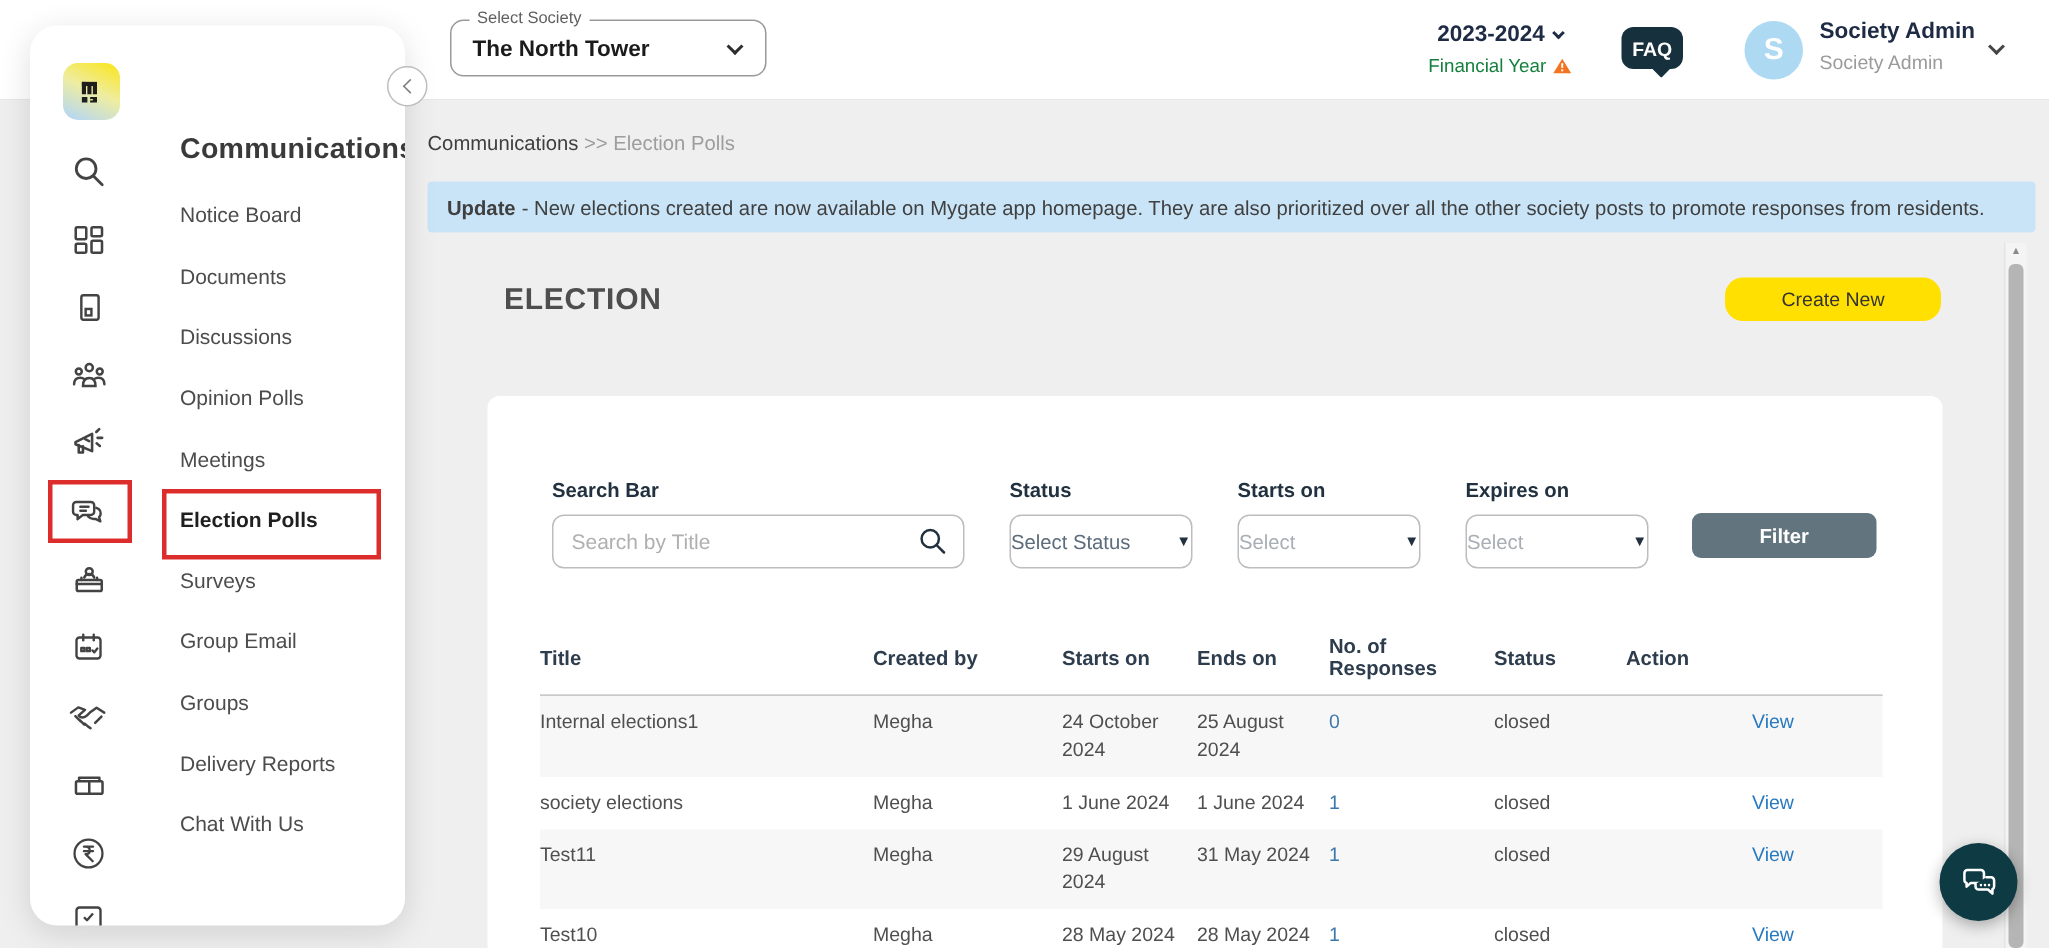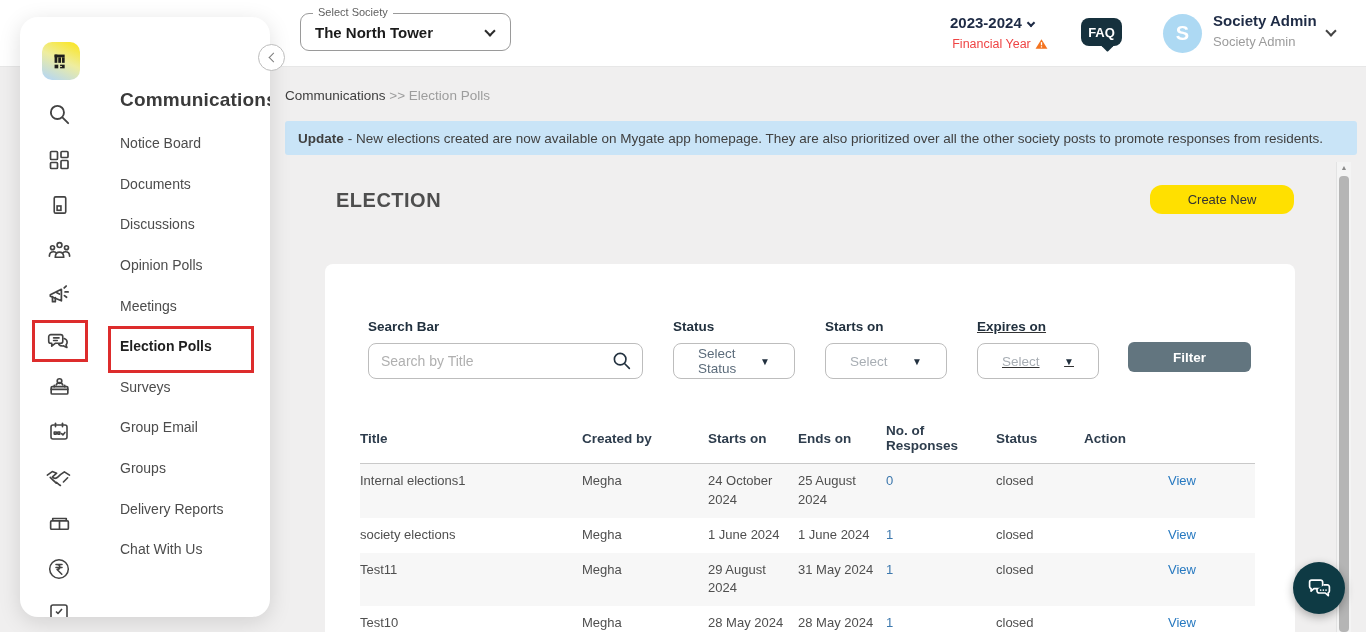--- a/index.html
+++ b/index.html
@@ -8,24 +8,24 @@
     font-family: "Liberation Sans", "DejaVu Sans", sans-serif;
     background:#f0efef; position:relative; color:#333;
   }
   
   .topbar { position:absolute; left:0; top:0; width:1366px; height:67px; background:#fff; border-bottom:1px solid #e7e7e7; z-index:5; }
   .society-select { position:absolute; left:300px; top:13px; width:211px; height:38px; border:1px solid #9a9a9a; border-radius:9px; background:#fff; display:flex; align-items:center; padding:0 14px; cursor:pointer; }
   .society-select .flabel { position:absolute; top:-8px; left:12px; background:#fff; padding:0 5px; font-size:11px; color:#5f5f5f; }
   .society-select .val { font-size:15px; font-weight:bold; color:#1b1b1b; }
   .chev { display:inline-block; width:8px; height:8px; border-right:2px solid #2c2c2c; border-bottom:2px solid #2c2c2c; transform:rotate(45deg); }
   .society-select .chev { position:absolute; right:16px; top:13px; }
-  .year-block { position:absolute; left:950px; top:14px; width:100px; text-align:left; cursor:pointer; }
+  .year-block { position:absolute; left:950px; top:14px; width:100px; text-align:center; cursor:pointer; }
   .year-block .yr { font-size:15px; font-weight:bold; color:#1e2b45; white-space:nowrap; }
   .year-block .yr .chev { width:6px; height:6px; margin-left:6px; margin-bottom:2px; border-color:#1e2b45; }
-  .year-block .fy { font-size:12.5px; color:#ef4444; margin-top:6px; white-space:nowrap; display:flex; align-items:center; justify-content:center; gap:4px; }
+  .year-block .fy { font-size:12.5px; color:#15803d; margin-top:6px; white-space:nowrap; display:flex; align-items:center; justify-content:center; gap:4px; }
   .faq-badge { position:absolute; left:1081px; top:18px; width:41px; height:28px; background:#16313d; color:#fff; border-radius:8px; font-size:13px; font-weight:bold; display:flex; align-items:center; justify-content:center; cursor:pointer; }
   .faq-badge::after { content:""; position:absolute; left:22px; bottom:-4px; width:9px; height:9px; background:#16313d; transform:rotate(45deg); border-radius:1px; }
   .avatar { position:absolute; left:1163px; top:14px; width:39px; height:39px; border-radius:50%; background:#add9f3; color:#fff; font-size:20px; font-weight:bold; display:flex; align-items:center; justify-content:center; cursor:pointer; }
   .profile-name { position:absolute; left:1213px; top:12px; }
   .profile-name .nm { font-size:15px; font-weight:bold; color:#1e2b45; }
   .profile-name .rl { font-size:13px; color:#9b9b9b; margin-top:5px; }
   .profile-chev { position:absolute; left:1327px; top:27px; border-color:#444; cursor:pointer; }
   
   .sidebar { position:absolute; left:20px; top:17px; width:250px; height:600px; background:#fff; border-radius:18px; box-shadow:0 5px 22px rgba(0,0,0,.13); z-index:10; overflow:hidden; }
   .logo { position:absolute; left:22px; top:25px; width:38px; height:38px; border-radius:10px; background:linear-gradient(205deg,#f9e62e 8%,#eeeda0 48%,#b9d8ee 92%); display:flex; align-items:center; justify-content:center; cursor:pointer; }
@@ -47,21 +47,21 @@
   .banner b { margin-right:4px; }
   .page-title { position:absolute; left:336px; top:189px; font-size:20px; font-weight:bold; color:#4e4e4e; letter-spacing:.5px; }
   .create-btn { position:absolute; left:1150px; top:185px; width:144px; height:29px; background:#ffe000; border:none; border-radius:12px; font-size:13px; color:#333; font-family:inherit; cursor:pointer; }
   .card { position:absolute; left:325px; top:264px; width:970px; height:400px; background:#fff; border-radius:8px; }
   .fgroup { position:absolute; top:55px; }
   .fgroup .flab { display:block; font-size:13.5px; font-weight:bold; color:#22313f; margin-bottom:9px; }
   .search-wrap { position:relative; width:275px; }
   .search-input { width:275px; height:36px; border:1px solid #bdbdbd; border-radius:8px; padding:0 40px 0 12px; font-size:14px; color:#333; font-family:inherit; outline:none; }
   .search-input::placeholder { color:#b0b0b0; }
   .search-wrap .sicon { position:absolute; right:10px; top:7px; }
-  .dd { width:122px; height:36px; border:1px solid #bdbdbd; border-radius:8px; background:#fff; display:flex; align-items:center; justify-content:space-between; padding:0 24px; cursor:pointer; }
+  .dd { width:122px; height:36px; border:1px solid #bdbdbd; border-radius:8px; background:#fff; display:flex; align-items:center; justify-content:space-between; padding:0 0; cursor:pointer; }
   .dd .dval { font-size:13.5px; color:#5c6c7b; }
   .dd .dval.ph { color:#a8aeb4; }
   .dd .tri { font-size:10px; color:#22313f; }
   .filter-btn { position:absolute; left:803px; top:78px; width:123px; height:30px; background:#62757f; color:#fff; border:none; border-radius:6px; font-size:13.5px; font-weight:bold; font-family:inherit; cursor:pointer; }
   
   .tbl-wrap { position:absolute; left:35px; top:149px; width:895px; }
   table { border-collapse:collapse; width:895px; table-layout:fixed; }
   th { text-align:left; font-size:13.5px; font-weight:bold; color:#2e3d4d; padding:10px 8px 10px 0; border-bottom:1px solid #c9c9c9; }
   td { font-size:13px; color:#4f4f4f; padding:8px 8px 8px 0; vertical-align:top; line-height:1.45; }
   tbody tr:nth-child(odd) { background:#f7f7f7; }
@@ -272,21 +272,21 @@
       <span class="tri">▼</span>
     </div>
   </div>
   <div class="fgroup" style="left:500px;">
     <span class="flab">Starts on</span>
     <div class="dd">
       <span class="dval ph">Select</span>
       <span class="tri">▼</span>
     </div>
   </div>
-  <div class="fgroup" style="left:652px;text-decoration:underline;">
+  <div class="fgroup" style="left:652px;">
     <span class="flab">Expires on</span>
     <div class="dd">
       <span class="dval ph">Select</span>
       <span class="tri">▼</span>
     </div>
   </div>
   <button class="filter-btn">Filter</button>
 
   <div class="tbl-wrap">
     <table>

